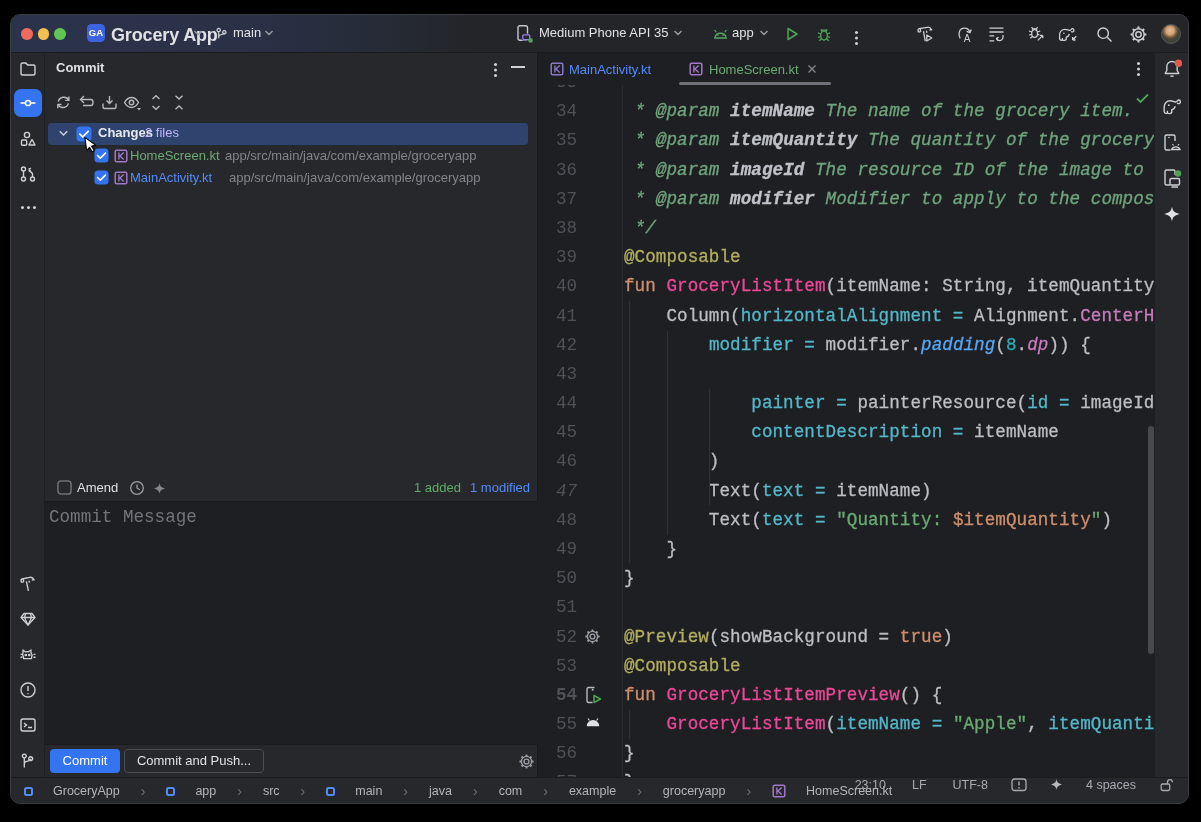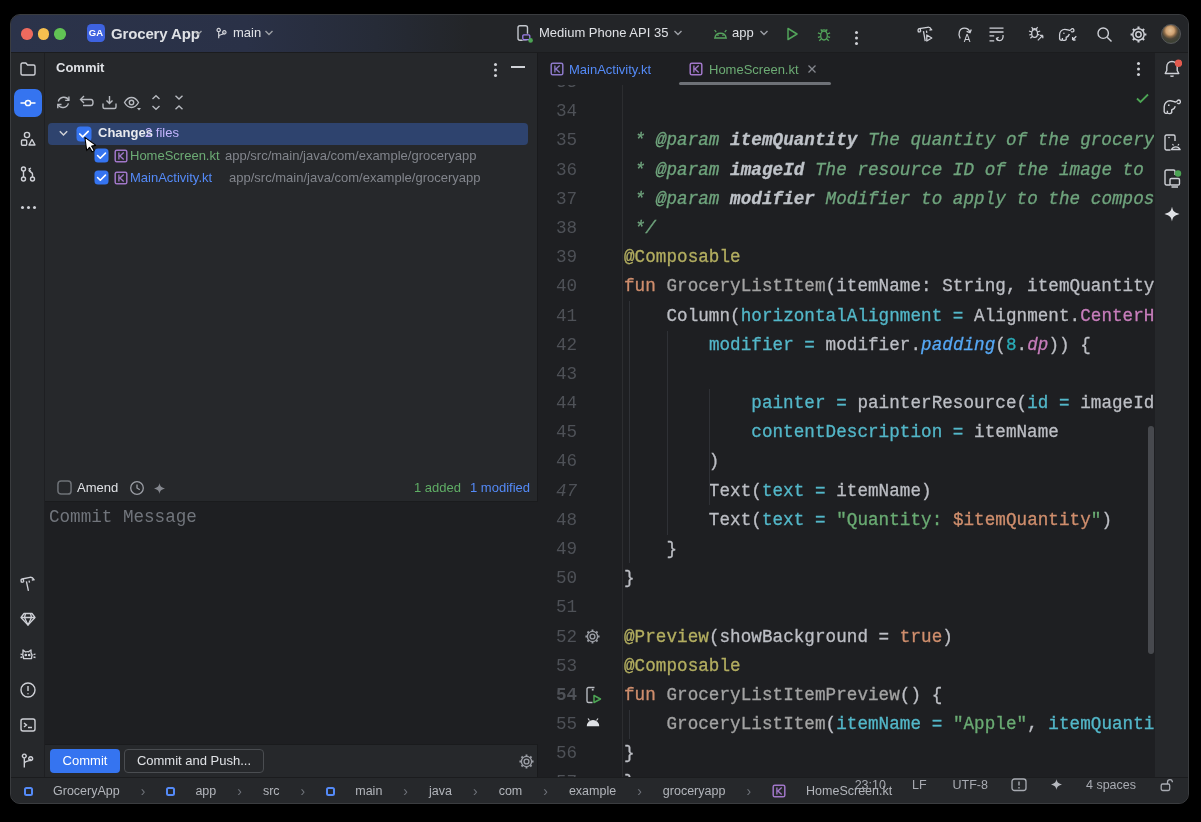--- a/index.html
+++ b/index.html
@@ -3,37 +3,37 @@
 <meta charset="utf-8">
 <style>
   html,body{margin:0;padding:0;background:#000;width:1201px;height:822px;overflow:hidden;}
   *{box-sizing:border-box;}
   body{font-family:"Liberation Sans",sans-serif;}
   #win{position:absolute;left:10px;top:14px;width:1179px;height:790px;background:#26282b;border-radius:10px;overflow:hidden;border:1px solid #3a3c3f;}
   .abs{position:absolute;}
   
   #titlebar{position:absolute;left:0;top:0;width:100%;height:38px;background:linear-gradient(90deg,#2b334a 0%,#2a3147 20%,#262b37 31%,#232528 39%,#232528 100%);border-bottom:1px solid #1b1c1e;}
   .tl{position:absolute;top:13px;width:11.5px;height:11.5px;border-radius:50%;}
-  .ttxt{color:#dfe1e5;font-size:15px;font-weight:600;letter-spacing:-0.15px;}
+  .ttxt{color:#dfe1e5;font-size:18px;font-weight:600;letter-spacing:-0.15px;}
   .ttxt2{color:#dfe1e5;font-size:13px;}
   
   #lstrip{position:absolute;left:0;top:38px;width:34px;bottom:26px;background:#26282b;border-right:1px solid #1e1f22;}
   #rstrip{position:absolute;right:0;top:38px;width:34px;bottom:26px;background:#26282b;border-left:1px solid #1e1f22;}
   
   #commit{position:absolute;left:34px;top:38px;width:493px;bottom:26px;background:#26282b;border-right:1px solid #191a1c;}
   
   #editor{position:absolute;left:527px;top:38px;width:618px;bottom:26px;background:#1e1f22;}
   #codewrap{position:absolute;left:0;top:32px;width:618px;bottom:0;overflow:hidden;background:#1e1f22;}
   .ln{position:absolute;height:30px;line-height:29.18px;font-family:"Liberation Mono",monospace;font-size:17.6px;white-space:pre;color:#bcbec4;letter-spacing:0.05px;-webkit-text-stroke:0.3px currentColor;}
   .num{position:absolute;width:39px;text-align:right;color:#4e5157;}
   .c{color:#6fa47d;font-style:italic;}
   .cb{color:#bec2c8;font-weight:bold;font-style:italic;}
   .an{color:#b3ae60;}
   .kw{color:#cf8e6d;}
-  .fn{color:#a3a3a3;margin-top:40px;}
+  .fn{color:#ec4899;margin-top:40px;}
   .na{color:#53b7c9;}
   .num2{color:#2aacb8;}
   .ext{color:#56a8f5;font-style:italic;}
   .ep{color:#c77dbb;font-style:italic;}
   .en{color:#c77dbb;}
   .st{color:#6aab73;}
   
   #status{position:absolute;left:0;bottom:0;width:100%;height:26px;background:#26282b;border-top:1px solid #1b1c1e;color:#b2b5bb;font-size:12.5px;}
   .bsq{display:inline-block;width:9px;height:9px;border:2px solid #548af7;border-radius:2.5px;}
   .bsep{color:#6f737a;font-size:14px;margin:0 1px;}
@@ -386,20 +386,21 @@
       <svg class="abs" style="left:48px;top:633px;" width="14" height="9" viewBox="0 0 14 9">
           <path d="M0.8 8.2 a6.2 6.2 0 0 1 12.4 0 z" fill="#dfe1e5"></path>
           <path d="M3.5 2.5 L2 0.5 M10.5 2.5 L12 0.5" stroke="#dfe1e5" stroke-width="1.1"></path>
         </svg>
       <svg class="abs" style="left:597px;top:7px;" width="15" height="13" viewBox="0 0 15 13">
           <path d="M2 6.5 L5.5 10 L13 2.5" stroke="#4ca454" stroke-width="1.8" fill="none"></path>
         </svg>
       <div class="num" style="top:-16.9px;line-height:29.18px;font-family:'Liberation Mono',monospace;font-size:17.6px;">33</div>
       <div class="ln" style="left:86px;top:-16.9px;"><span class="c"> *</span></div>
       <div class="num" style="top:12.2px;line-height:29.18px;font-family:'Liberation Mono',monospace;font-size:17.6px;">34</div>
+      <div class="ln" style="left:86px;top:12.2px;"><span class="c"> * @param </span><span class="cb">itemName</span><span class="c"> The name of the grocery item.</span></div>
       <div class="num" style="top:41.4px;line-height:29.18px;font-family:'Liberation Mono',monospace;font-size:17.6px;">35</div>
       <div class="ln" style="left:86px;top:41.4px;"><span class="c"> * @param </span><span class="cb">itemQuantity</span><span class="c"> The quantity of the grocery</span></div>
       <div class="num" style="top:70.6px;line-height:29.18px;font-family:'Liberation Mono',monospace;font-size:17.6px;">36</div>
       <div class="ln" style="left:86px;top:70.6px;"><span class="c"> * @param </span><span class="cb">imageId</span><span class="c"> The resource ID of the image to </span></div>
       <div class="num" style="top:99.8px;line-height:29.18px;font-family:'Liberation Mono',monospace;font-size:17.6px;">37</div>
       <div class="ln" style="left:86px;top:99.8px;"><span class="c"> * @param </span><span class="cb">modifier</span><span class="c"> Modifier to apply to the compos</span></div>
       <div class="num" style="top:128.9px;line-height:29.18px;font-family:'Liberation Mono',monospace;font-size:17.6px;">38</div>
       <div class="ln" style="left:86px;top:128.9px;"><span class="c"> */</span></div>
       <div class="num" style="top:158.1px;line-height:29.18px;font-family:'Liberation Mono',monospace;font-size:17.6px;">39</div>
       <div class="ln" style="left:86px;top:158.1px;"><span class="an">@Composable</span></div>

